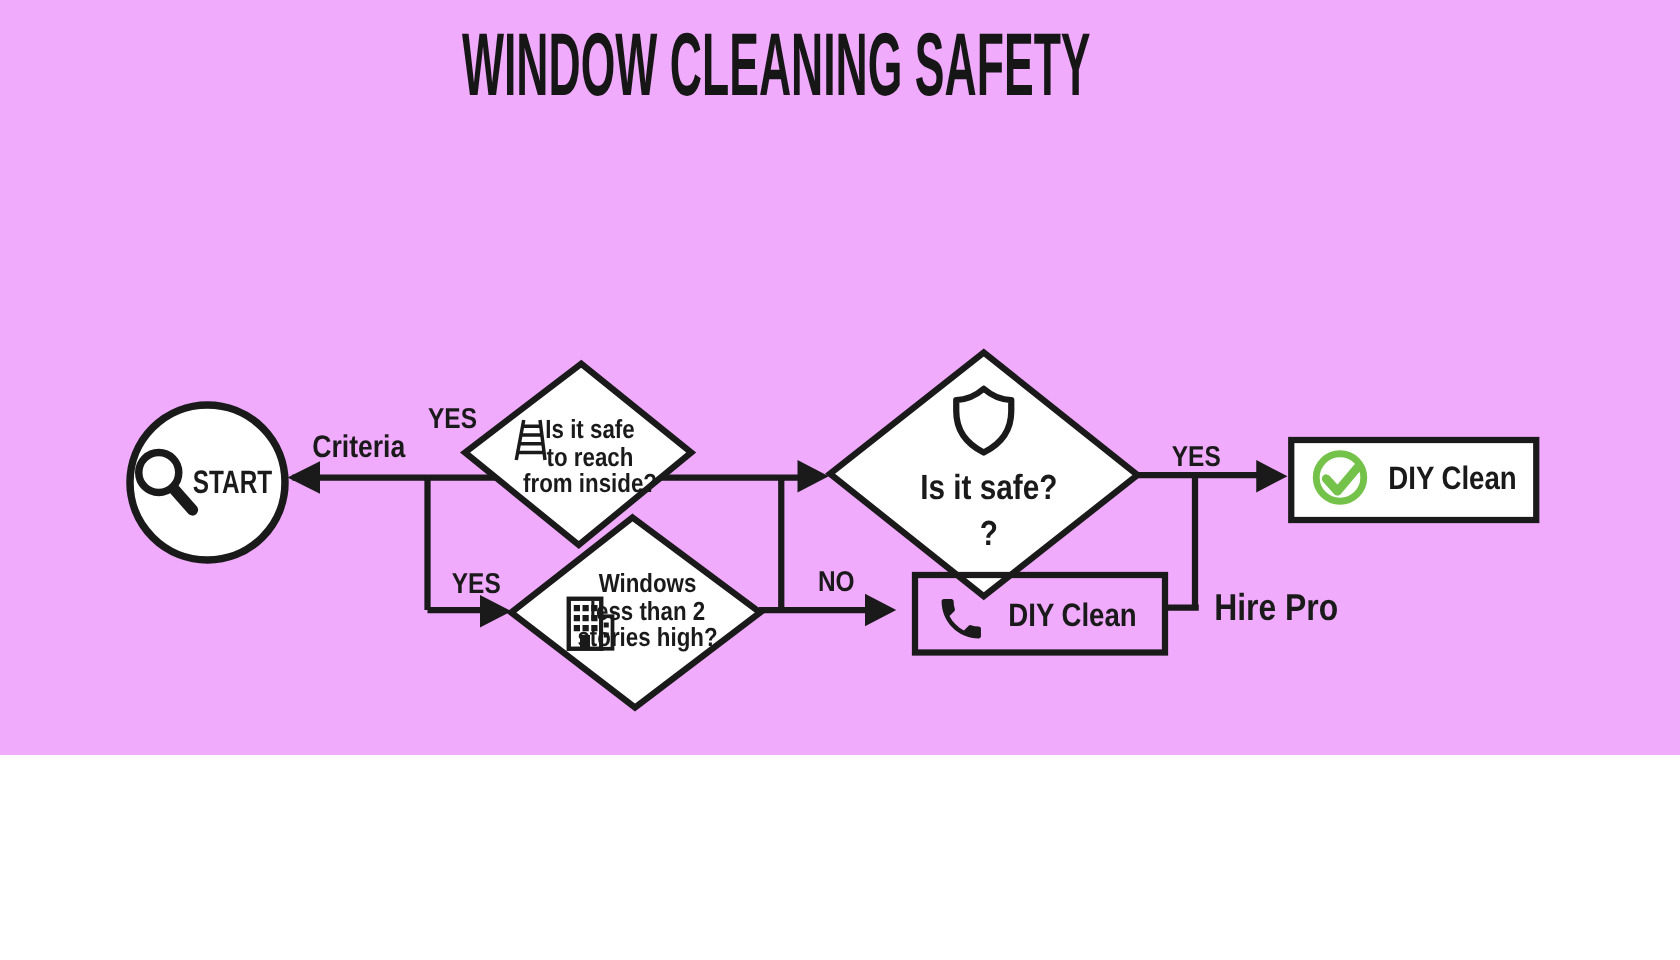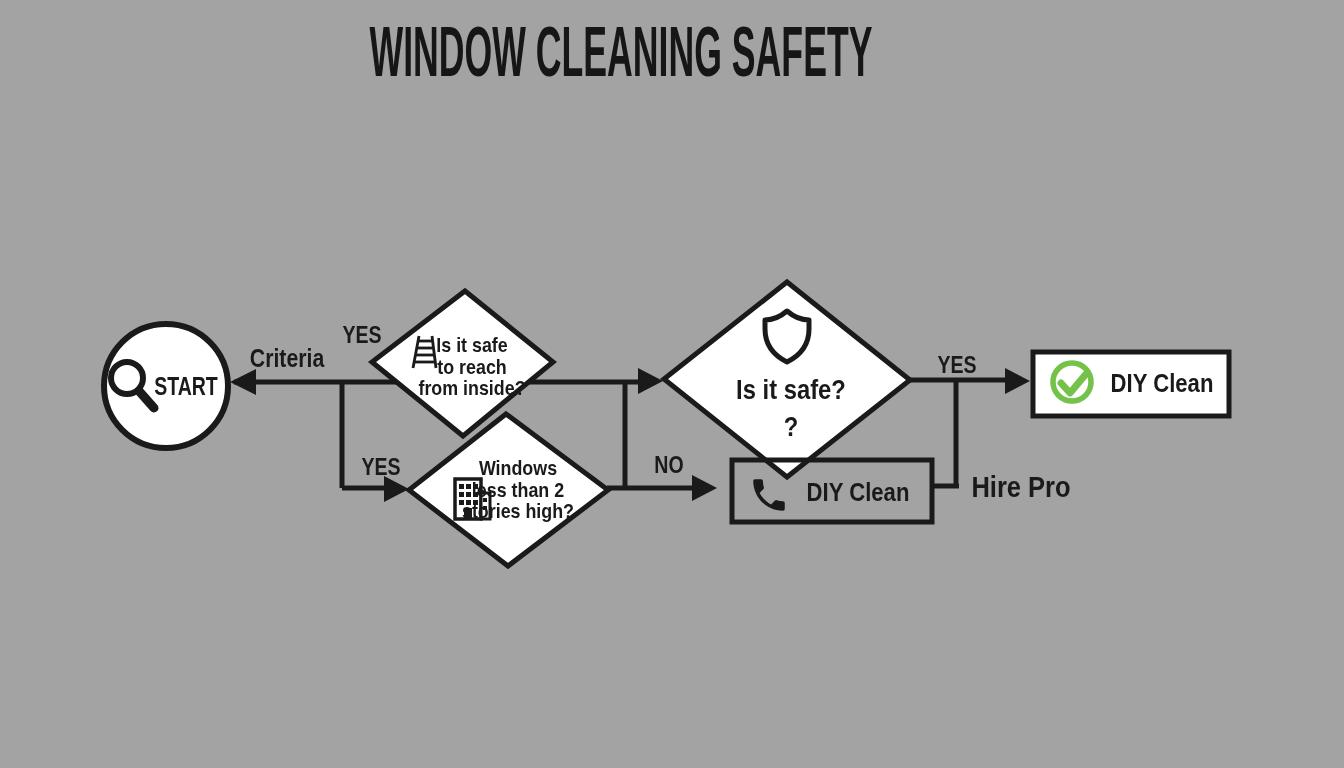--- a/index.html
+++ b/index.html
@@ -1,17 +1,17 @@
 <!DOCTYPE html>
 <html><head>
 <meta charset="utf-8">
 <style>
   html,body{margin:0;padding:0;background:#fff;}
   .stage{
-    position:relative;width:1344px;height:768px;background:#a3a3a3;overflow:hidden;
+    position:relative;width:1344px;height:604px;background:#f0abfc;overflow:hidden;
     font-family:"Liberation Sans",sans-serif;color:#1a1a1a;
   }
   .layer{position:absolute;left:0;top:0;}
   .lbl{
     position:absolute;font-weight:bold;white-space:nowrap;color:#1a1a1a;
     transform:translate(-50%,-50%) scaleX(0.85);
   }
   .title{
     position:absolute;left:621px;top:51px;font-size:66px;font-weight:bold;
     white-space:nowrap;letter-spacing:0px;color:#161616;

